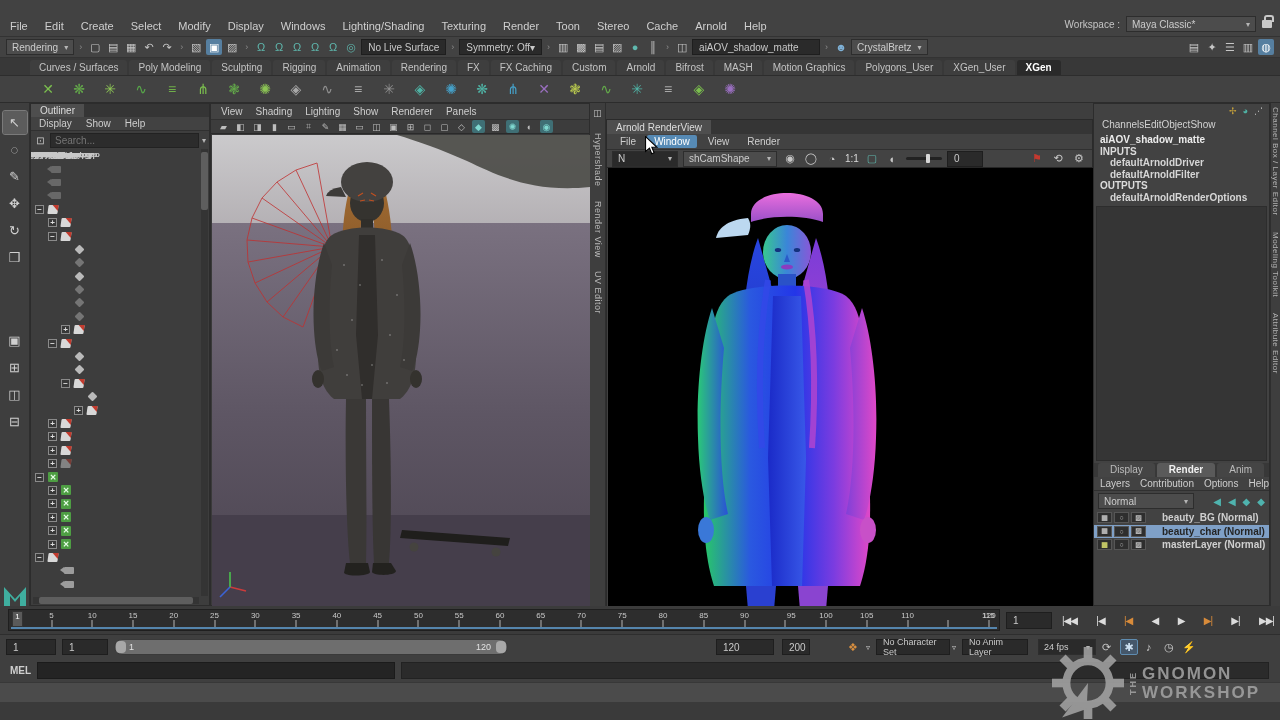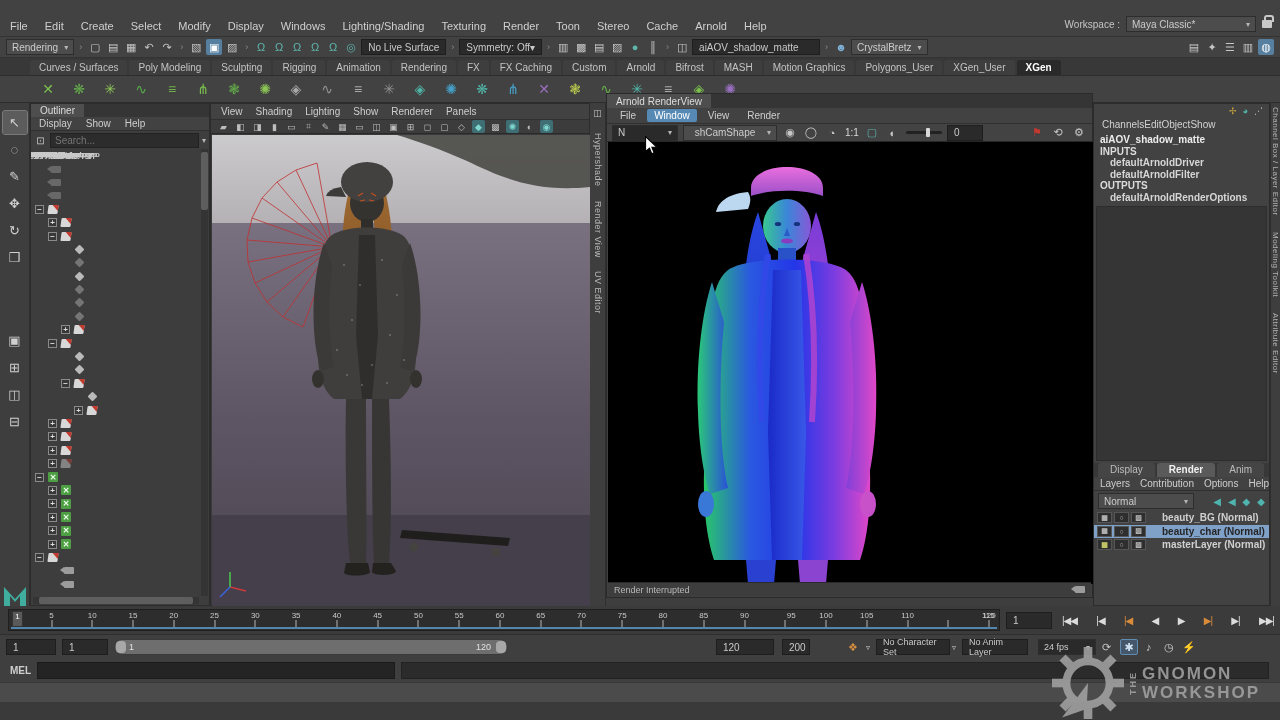--- a/index.html
+++ b/index.html
@@ -63,21 +63,21 @@
 .picons{height:15px;display:flex;gap:4px;align-items:center;padding-left:6px;background:#3c3c3c;border-top:1px solid #303030;border-bottom:1px solid #2a2a2a}
 .vic{min-width:13px;height:13px;display:flex;align-items:center;justify-content:center;font-size:9px;color:#bdbdbd;border-radius:2px}
 .vic.active{background:#3f6f75;color:#7fd8d0}
 .vplabel{position:absolute;left:1px;right:1px;bottom:2px;height:14px;background:rgba(32,28,38,.92);color:#e9e9e9;font-size:9px;font-weight:bold;display:flex;align-items:center;justify-content:center}
 
 #ltabs{position:absolute;left:590px;top:103px;width:16px;height:503px;background:#3e3e3e;border-right:1px solid #2e2e2e;display:flex;flex-direction:column;align-items:center;gap:14px;padding-top:4px}
 .vlabel{writing-mode:vertical-rl;font-size:9px;color:#b8b8b8;letter-spacing:.5px}
 #rstrip{position:absolute;left:1270px;top:103px;width:10px;height:503px;background:#3e3e3e;display:flex;flex-direction:column;align-items:center;gap:16px;padding-top:4px;border-left:1px solid #2e2e2e}
 #rstrip .vlabel{font-size:8px;color:#b2b2b2}
 
-#arnold{position:absolute;left:606px;top:93px;width:487px;height:505px;background:#404040;border:1px solid #2a2a2a}
+#arnold{position:absolute;left:606px;top:119px;width:487px;height:505px;background:#404040;border:1px solid #2a2a2a}
 .atabrow{height:14px;background:#353535;display:flex}
 #ar-menus{height:15px;display:flex;gap:4px;align-items:center;padding-left:6px;font-size:10px;color:#cecece;background:#424242}
 #ar-menus .ami{padding:1px 7px;border-radius:2px}
 #ar-menus .ami.active{background:#568ab5;color:#fff}
 #ar-toolbar{height:19px;display:flex;align-items:center;gap:5px;padding:0 5px;background:#434343;border-top:1px solid #303030;border-bottom:1px solid #262626}
 .arslider{width:36px;height:3px;background:#222;position:relative;border-radius:2px}
 .arslider .hd{position:absolute;left:55%;top:-3px;width:4px;height:9px;background:#d8d8d8;border-radius:1px}
 #ar-render{position:absolute;left:1px;top:48px;width:485px;height:442px;background:#000}
 .arstatus{position:absolute;left:1px;right:1px;bottom:1px;height:14px;background:#3d3d3d;color:#b8b8b8;font-size:9px;display:flex;align-items:center;padding:0 6px;border-top:1px solid #2a2a2a}
 
@@ -598,21 +598,21 @@
         <span class="ami active">Window</span>
         <span class="ami">View</span>
         <span class="ami">Render</span>
       </div>
   <div id="ar-toolbar">
         <div class="dd dark" style="width: 66px;">
           <span style="flex: 1 1 0%;">N</span>
           <span class="arr">▾</span>
         </div>
         <div class="dd" style="width: 94px;">
-          <span style="flex: 1 1 0%; text-align: center;">shCamShape</span>
+          <span style="flex: 1 1 0%;">shCamShape</span>
           <span class="arr">▾</span>
         </div>
         <span class="icon">◉</span>
         <span class="icon">◯</span>
         <span class="icon">◔</span>
         <span style="color: rgb(216, 216, 216);">1:1</span>
         <span class="icon teal">▢</span>
         <span class="icon">◐</span>
         <div class="arslider">
           <div class="hd"></div>

